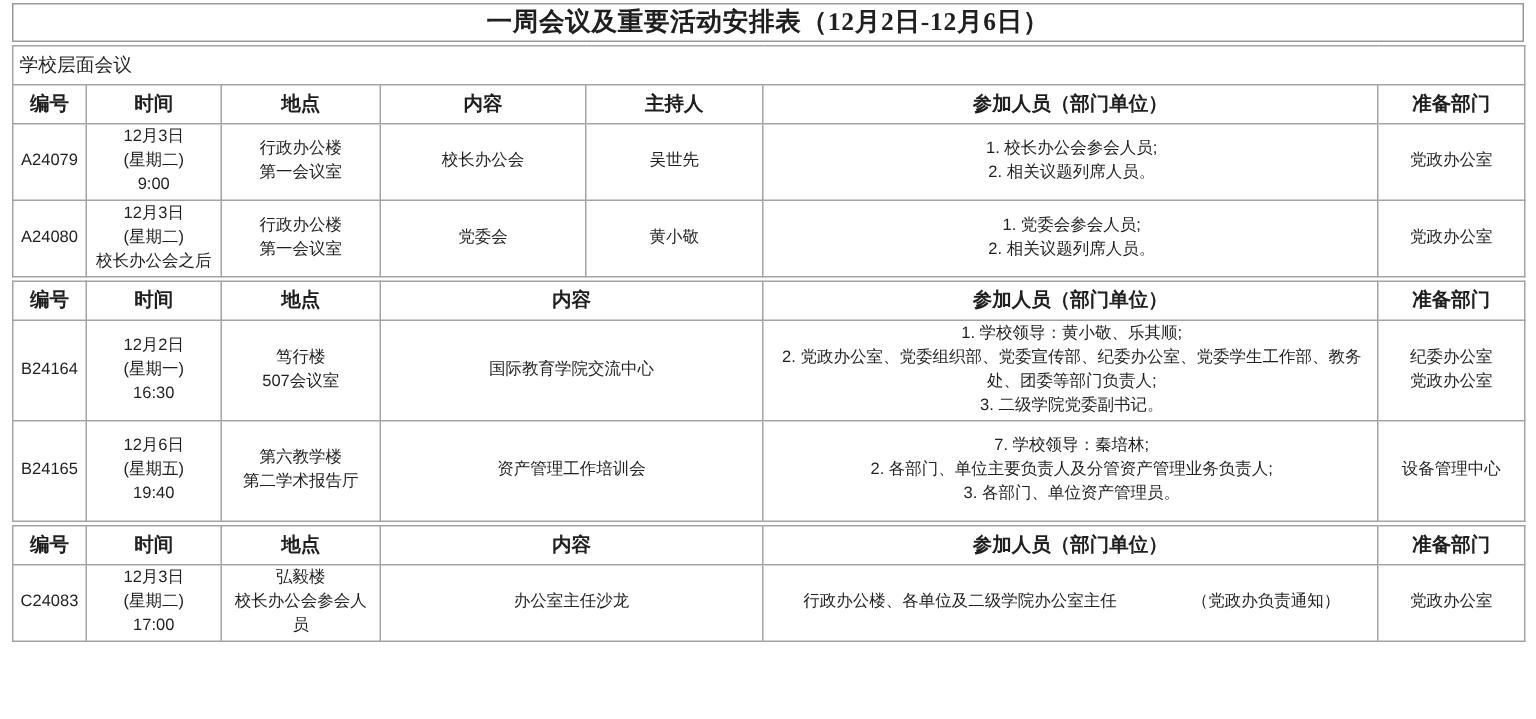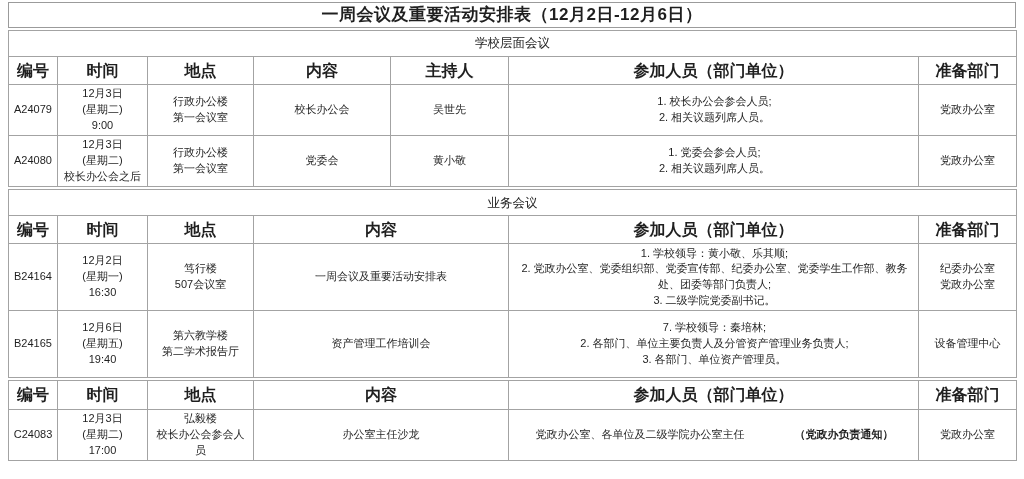--- a/index.html
+++ b/index.html
@@ -1,31 +1,31 @@
 <!DOCTYPE html>
 <html><head>
 <meta charset="utf-8">
 <style>
   html,body{margin:0;padding:0;background:#ffffff;}
   body{width:1024px;height:479px;overflow:hidden;
        font-family:"Liberation Sans","DejaVu Sans",sans-serif;color:#1f1f1f;}
   .page{padding:2px 8px 0 8px;}
   .title-box{border:1px solid #9b9b9b;height:24px;line-height:24px;text-align:center;
-             font-size:17px;font-weight:bold;margin-bottom:2px;letter-spacing:.5px;}
+             font-size:17px;font-weight:bold;margin-bottom:2px;letter-spacing:.5px;font-family:Liberation Serif, serif;}
   table{border-collapse:collapse;table-layout:fixed;width:1008px;margin-bottom:2px;}
   td,th{border:1px solid #a3a3a3;font-size:11px;line-height:1.45;padding:1px 4px;
         vertical-align:middle;word-break:break-all;}
-  tr.caption td{text-align:center;font-size:12.5px;height:23px;font-weight:normal;}
-  tr.head th{text-align:center;font-weight:bold;font-size:16px;height:21px;padding:2px 2px;}
+  tr.caption td{font-size:12.5px;height:23px;font-weight:normal;}
+  tr.head th{text-align:center;font-weight:bold;font-size:13px;height:21px;padding:2px 2px;}
   .c{text-align:center;}
   .l{text-align:center;padding-left:6px;}
   .rowA td{height:48px;}
   .rowB td{height:64px;}
   .rowC td{height:48px;}
-  .b{font-weight:bold;margin-left:47px;}
+  .b{font-weight:normal;margin-left:47px;}
 </style>
 </head>
 <body>
 
 <div class="page">
 
   <div class="title-box">一周会议及重要活动安排表（12月2日-12月6日）</div>
 
   <table>
     <colgroup>
@@ -94,43 +94,40 @@
   <table>
     <colgroup>
       <col style="width:49px">
         <col style="width:90px">
         <col style="width:106px">
       <col style="width:255px">
         <col style="width:410px">
         <col style="width:98px">
     </colgroup>
     <tbody>
-        <tr class="caption">
-      <td colspan="6">业务会议</td>
-    </tr>
     <tr class="head">
       <th>编号</th>
       <th>时间</th>
       <th>地点</th>
       <th>内容</th>
       <th>参加人员（部门单位）</th>
       <th>准备部门</th>
     </tr>
     <tr class="rowB">
       <td class="c">B24164</td>
       <td class="c">
         <div>12月2日</div>
         <div>(星期一)</div>
         <div>16:30</div>
       </td>
       <td class="c">
         <div>笃行楼</div>
         <div>507会议室</div>
       </td>
-      <td class="c">一周会议及重要活动安排表</td>
+      <td class="c">国际教育学院交流中心</td>
       <td class="l">
         <div>1. 学校领导：黄小敬、乐其顺;</div>
         <div>2. 党政办公室、党委组织部、党委宣传部、纪委办公室、党委学生工作部、教务处、团委等部门负责人;</div>
         <div>3. 二级学院党委副书记。</div>
       </td>
       <td class="c">
         <div>纪委办公室</div>
         <div>党政办公室</div>
       </td>
     </tr>
@@ -180,20 +177,20 @@
         <div>12月3日</div>
         <div>(星期二)</div>
         <div>17:00</div>
       </td>
       <td class="c">
         <div>弘毅楼</div>
         <div>校长办公会参会人员</div>
       </td>
       <td class="c">办公室主任沙龙</td>
       <td class="l">
-        <span>党政办公室、各单位及二级学院办公室主任 </span><span class="b">（党政办负责通知）</span>
+        <span>行政办公楼、各单位及二级学院办公室主任 </span><span class="b">（党政办负责通知）</span>
       </td>
       <td class="c">党政办公室</td>
     </tr>
   </tbody>
     </table>
 
 </div>
 
 </body></html>

